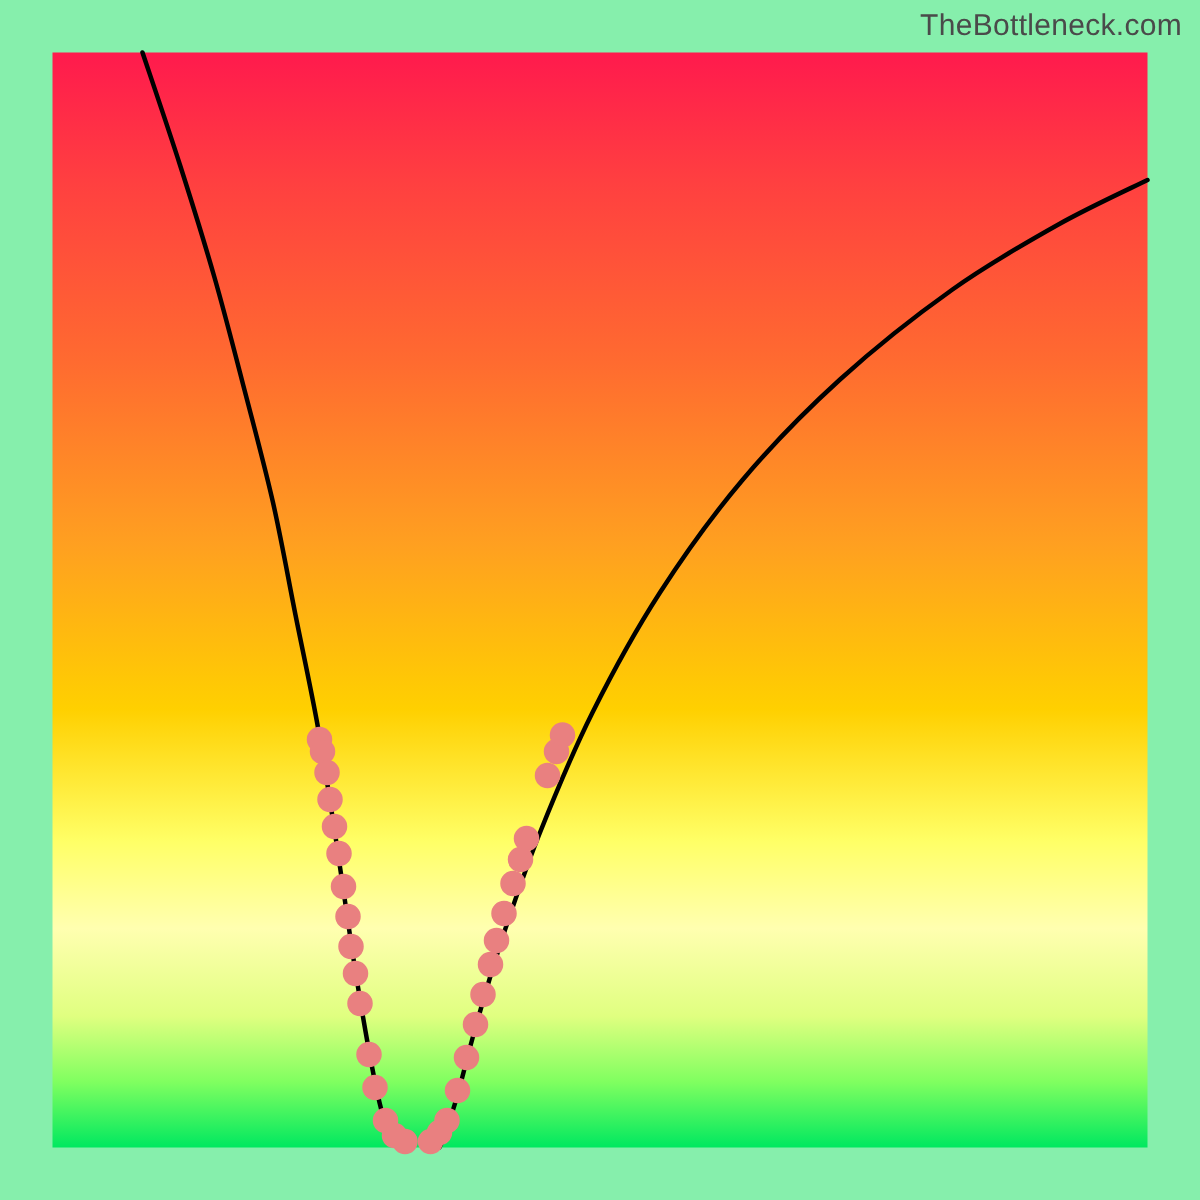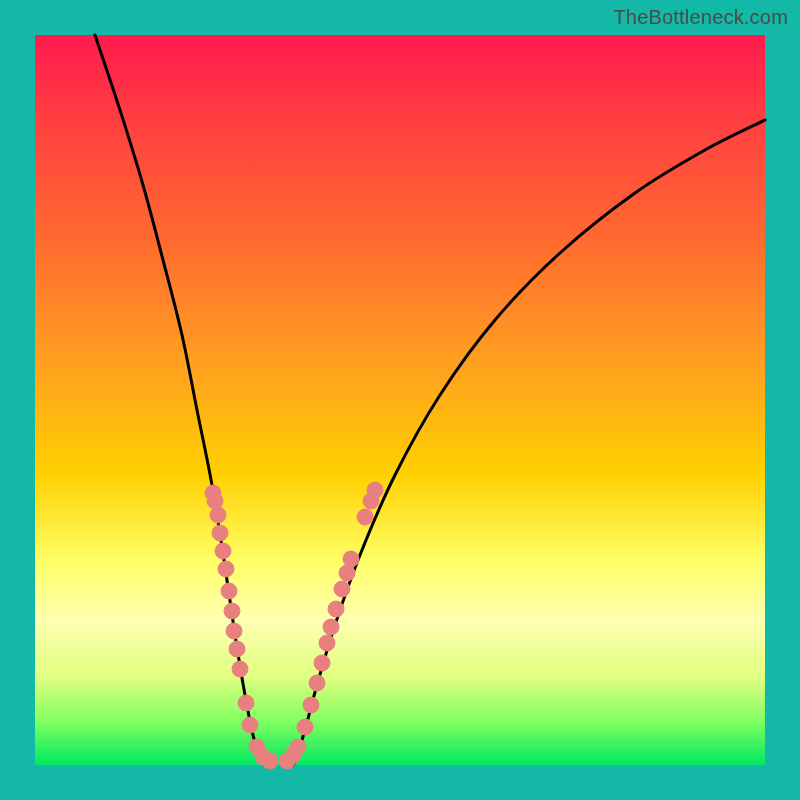--- a/index.html
+++ b/index.html
@@ -10,21 +10,21 @@
     overflow: hidden;
     background: #000;
     font-family: Arial, Helvetica, sans-serif;
   }
   .frame {
     position: absolute;
     left: 0;
     top: 0;
     width: 800px;
     height: 800px;
-    background: #14b8a6;
+    background: #86efac;
   }
   .plot {
     position: absolute;
     left: 35px;
     top: 35px;
     width: 730px;
     height: 730px;
     background: linear-gradient(
       to bottom,
       #ff1a4d 0%,

